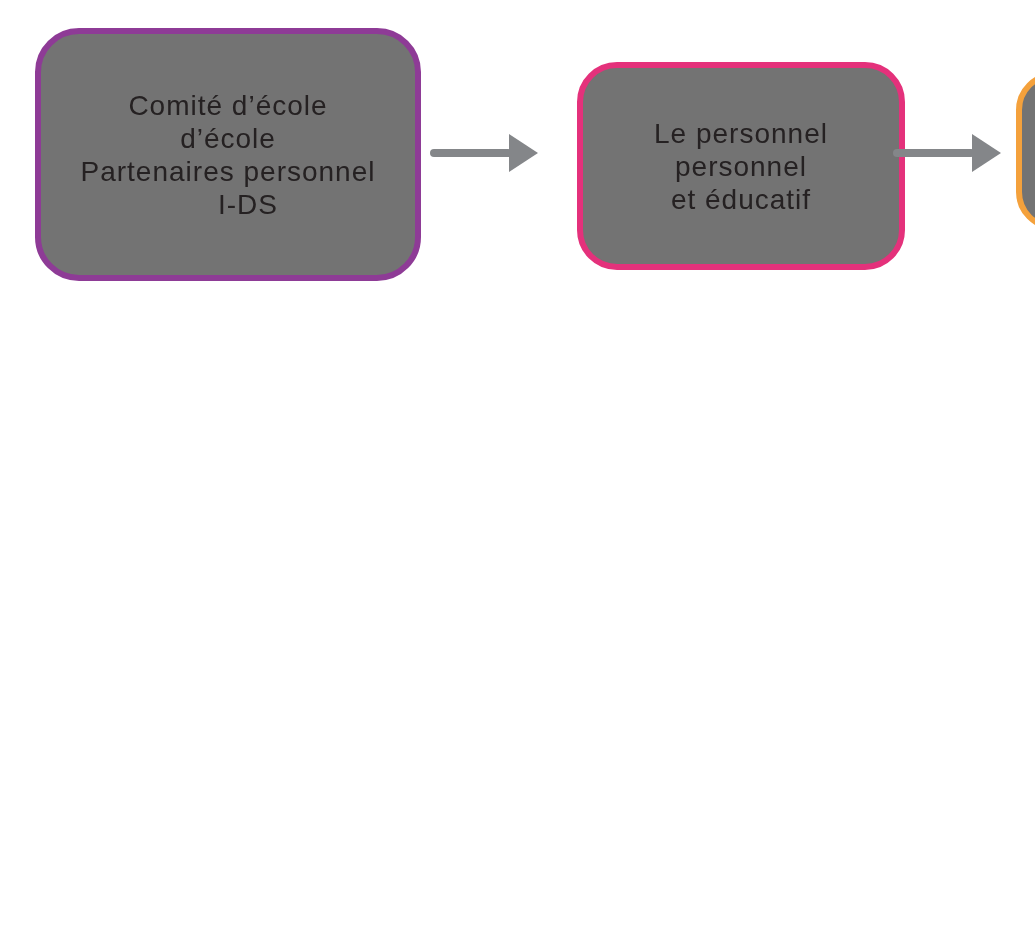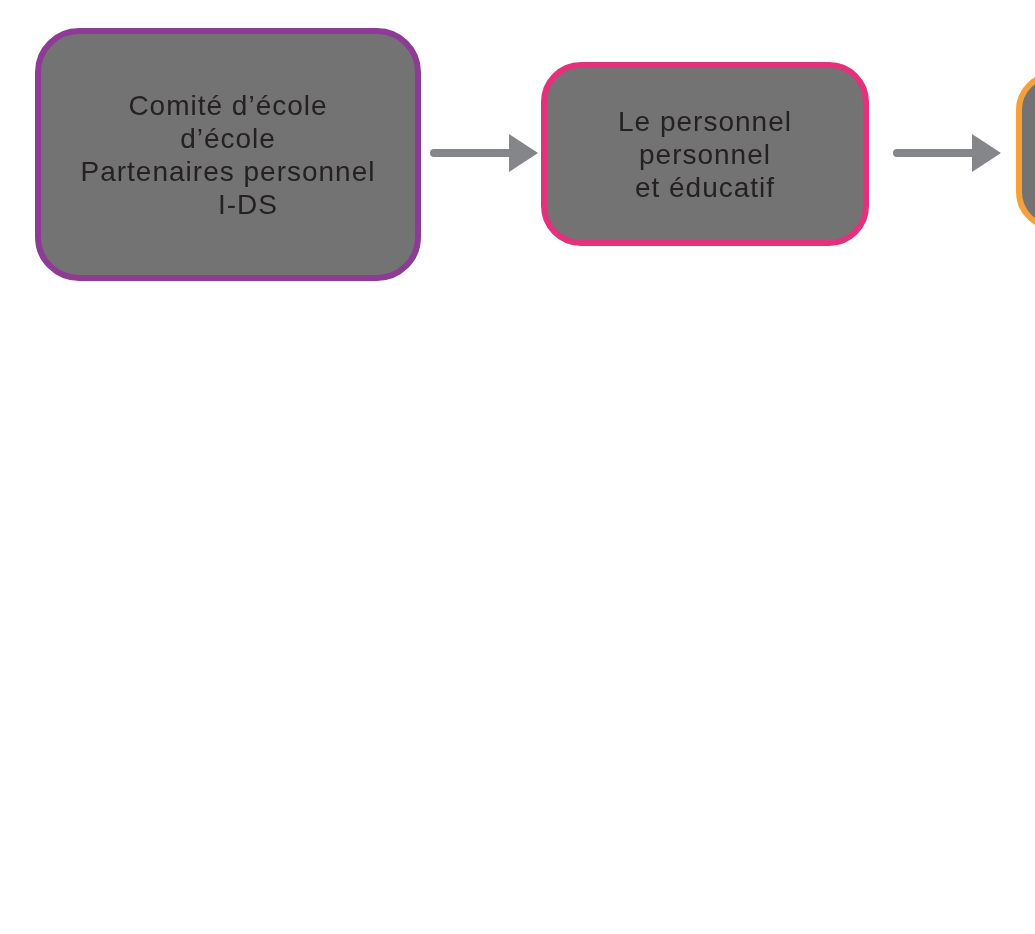--- a/index.html
+++ b/index.html
@@ -39,24 +39,24 @@
     white-space: nowrap;
   }
   .node-1 {
     left: 35px;
     top: 28px;
     width: 386px;
     height: 253px;
     border-radius: 44px;
   }
   .node-2 {
-    left: 541px;
+    left: 577px;
     top: 62px;
     width: 328px;
-    height: 184px;
+    height: 208px;
     border-radius: 40px;
   }
   .node-3 {
     left: 1016px;
     top: 72px;
     width: 320px;
     height: 158px;
     border-radius: 38px;
   }
   .arrow {

